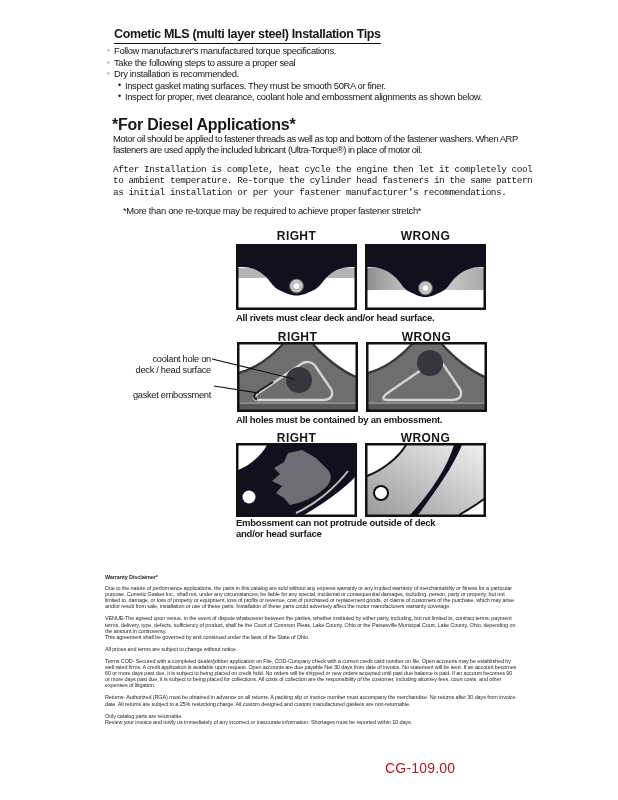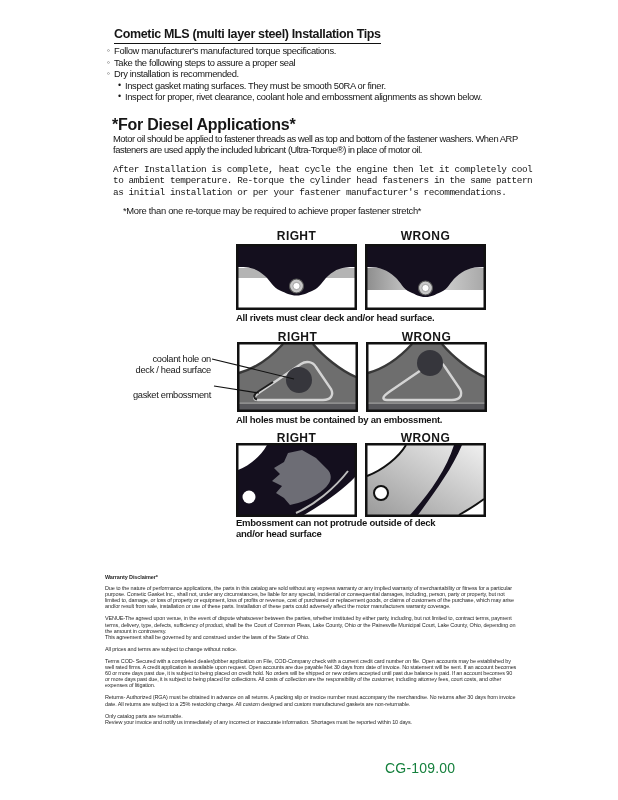--- a/index.html
+++ b/index.html
@@ -27,21 +27,21 @@
   .dbox svg{display:block;width:100%;height:100%;}
   .cap{position:absolute;left:236px;font-size:9.5px;font-weight:bold;letter-spacing:-0.25px;white-space:nowrap;line-height:10.5px;}
   .ann{position:absolute;font-size:9.3px;letter-spacing:-0.3px;text-align:right;width:100px;line-height:10.5px;margin-top:9px;}
   .legal{
     left:105px;top:574px;width:413px;font-size:5.5px;line-height:6.1px;
     letter-spacing:-0.12px;color:#2a2a2a;text-align:left;
   }
   .legal .lh{font-weight:bold;margin:0 0 5px 0;}
   .legal p{margin:0 0 6px 0;}
   .legal .tight{margin:0;}
-  .footer-code{left:385px;top:760px;font-size:14px;letter-spacing:0.2px;color:#15803d;}
+  .footer-code{left:385px;top:760px;font-size:14px;letter-spacing:0.2px;color:#b91c1c;}
   .overlay{left:0;top:0;width:618px;height:800px;pointer-events:none;}
 </style>
 </head>
 <body>
 
 <div class="page">
 
   <div class="abs doc-title">Cometic MLS (multi layer steel) Installation Tips</div>
 
   <div class="abs tips">

